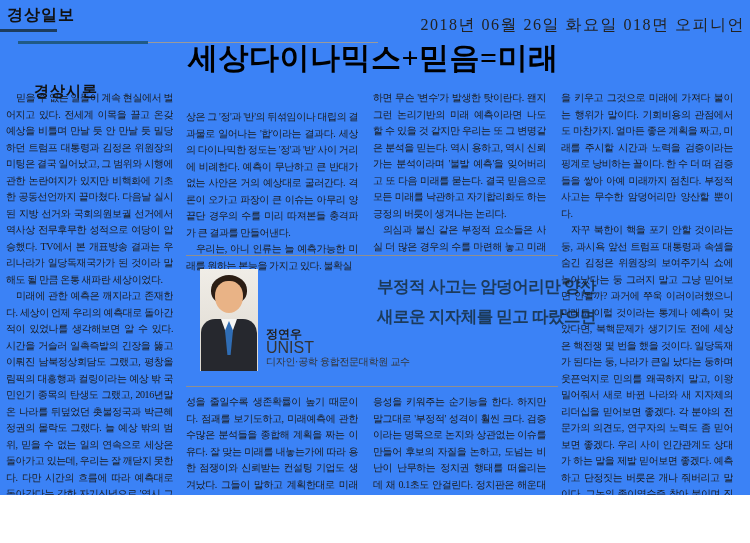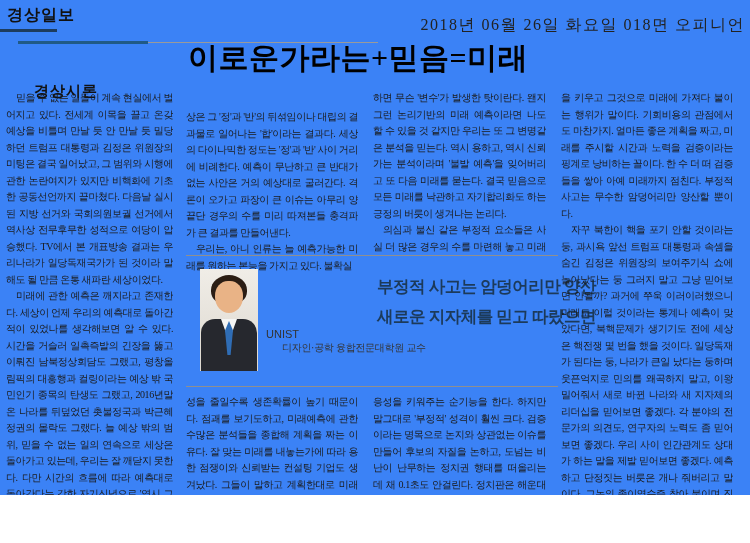--- a/index.html
+++ b/index.html
@@ -39,39 +39,39 @@
                border-radius:46% 46% 50% 50%;}
   .photo .suit{position:absolute;left:1px;top:50px;width:56px;height:52px;background:#26282e;
                border-radius:14px 14px 0 0;}
   .photo .shirt{position:absolute;left:21px;top:50px;width:16px;height:22px;background:#f6f6f4;
                 clip-path:polygon(0 0,100% 0,50% 100%);}
   .photo .tie{position:absolute;left:25px;top:52px;width:8px;height:34px;background:#2f6db5;
               clip-path:polygon(50% 0,100% 28%,70% 100%,30% 100%,0 28%);}
   .caption{position:absolute;left:80px;top:71px;font-family:"Liberation Sans","DejaVu Sans",sans-serif;
            color:#222;line-height:14px;}
   .caption .name{font-weight:bold;font-size:12px;}
-  .caption .org{font-size:11px;color:#333;}
-  .caption .role{font-size:10px;color:#333;letter-spacing:-0.3px;margin-left:16px;}
+  .caption .org{font-size:16px;color:#333;}
+  .caption .role{font-size:10px;color:#333;letter-spacing:-0.3px;}
   .quote{position:absolute;left:191px;top:16px;width:176px;font-size:16.5px;font-weight:bold;
          color:#1c3a5a;line-height:30px;letter-spacing:-0.5px;white-space:nowrap;}
 </style>
 </head>
 <body>
 
 <div class="page">
 
   <div class="masthead">경상일보</div>
   <div class="masthead-bar"></div>
   <div class="dateline">2018년 06월 26일 화요일 018면 오피니언</div>
 
   <div class="rule-accent"></div>
   <div class="rule-thin"></div>
   <div class="section-label">경상시론</div>
 
-  <div class="headline">이로운가라는+믿음=미래</div>
+  <div class="headline">세상다이나믹스+믿음=미래</div>
 
   <div class="col" id="col1">
     <p class="indent">믿을 수 없는 일들이 계속 현실에서 벌어지고 있다. 전세계 이목을 끌고 온갖 예상을 비틀며 만날 듯 안 만날 듯 밀당하던 트럼프 대통령과 김정은 위원장의 미팅은 결국 일어났고, 그 범위와 시행에 관한 논란여지가 있지만 비핵화에 기초한 공동선언까지 끝마쳤다. 다음날 실시된 지방 선거와 국회의원보궐 선거에서 역사상 전무후무한 성적으로 여당이 압승했다. TV에서 본 개표방송 결과는 우리나라가 일당독재국가가 된 것이라 말해도 될 만큼 온통 새파란 세상이었다.</p>
     <p class="indent">미래에 관한 예측은 깨지라고 존재한다. 세상이 언제 우리의 예측대로 돌아간 적이 있었나를 생각해보면 알 수 있다. 시간을 거슬러 일촉즉발의 긴장을 뚫고 이뤄진 남북정상회담도 그랬고, 평창올림픽의 대흥행과 컬링이라는 예상 밖 국민인기 종목의 탄생도 그랬고, 2016년말 온 나라를 뒤덮었던 촛불정국과 박근혜정권의 몰락도 그랬다. 늘 예상 밖의 범위, 믿을 수 없는 일의 연속으로 세상은 돌아가고 있는데, 우리는 잘 깨닫지 못한다. 다만 시간의 흐름에 따라 예측대로 돌아간다는 강한 자기신념으로 '역시 그랬어' 혹은 '그럴 수밖에 없었어'라며 합리화시켜놓을 뿐이다.</p>
 
   </div>
 
   <div class="col" id="col2t">
     <p>상은 그 '정'과 '반'의 뒤섞임이나 대립의 결과물로 일어나는 '합'이라는 결과다. 세상의 다이나믹한 정도는 '정'과 '반' 사이 거리에 비례한다. 예측이 무난하고 큰 반대가 없는 사안은 거의 예상대로 굴러간다. 격론이 오가고 파장이 큰 이슈는 아무리 양 끝단 경우의 수를 미리 따져본들 충격파가 큰 결과를 만들어낸다.</p>
     <p class="indent">우리는, 아니 인류는 늘 예측가능한 미래를 원하는 본능을 가지고 있다. 불확실</p>
@@ -84,20 +84,21 @@
 
   <div class="feature">
     <div class="photo">
       <div class="hair"></div>
       <div class="face"></div>
       <div class="suit"></div>
       <div class="shirt"></div>
       <div class="tie"></div>
     </div>
     <div class="caption">
+      <div class="name">정연우</div>
       <div class="org">UNIST</div>
       <div class="role">디자인·공학 융합전문대학원 교수</div>
     </div>
     <div class="quote">
       <div>부정적 사고는 암덩어리만 양산</div>
       <div>새로운 지자체를 믿고 따랐으면</div>
     </div>
   </div>
 
   <div class="col" id="col2b">

